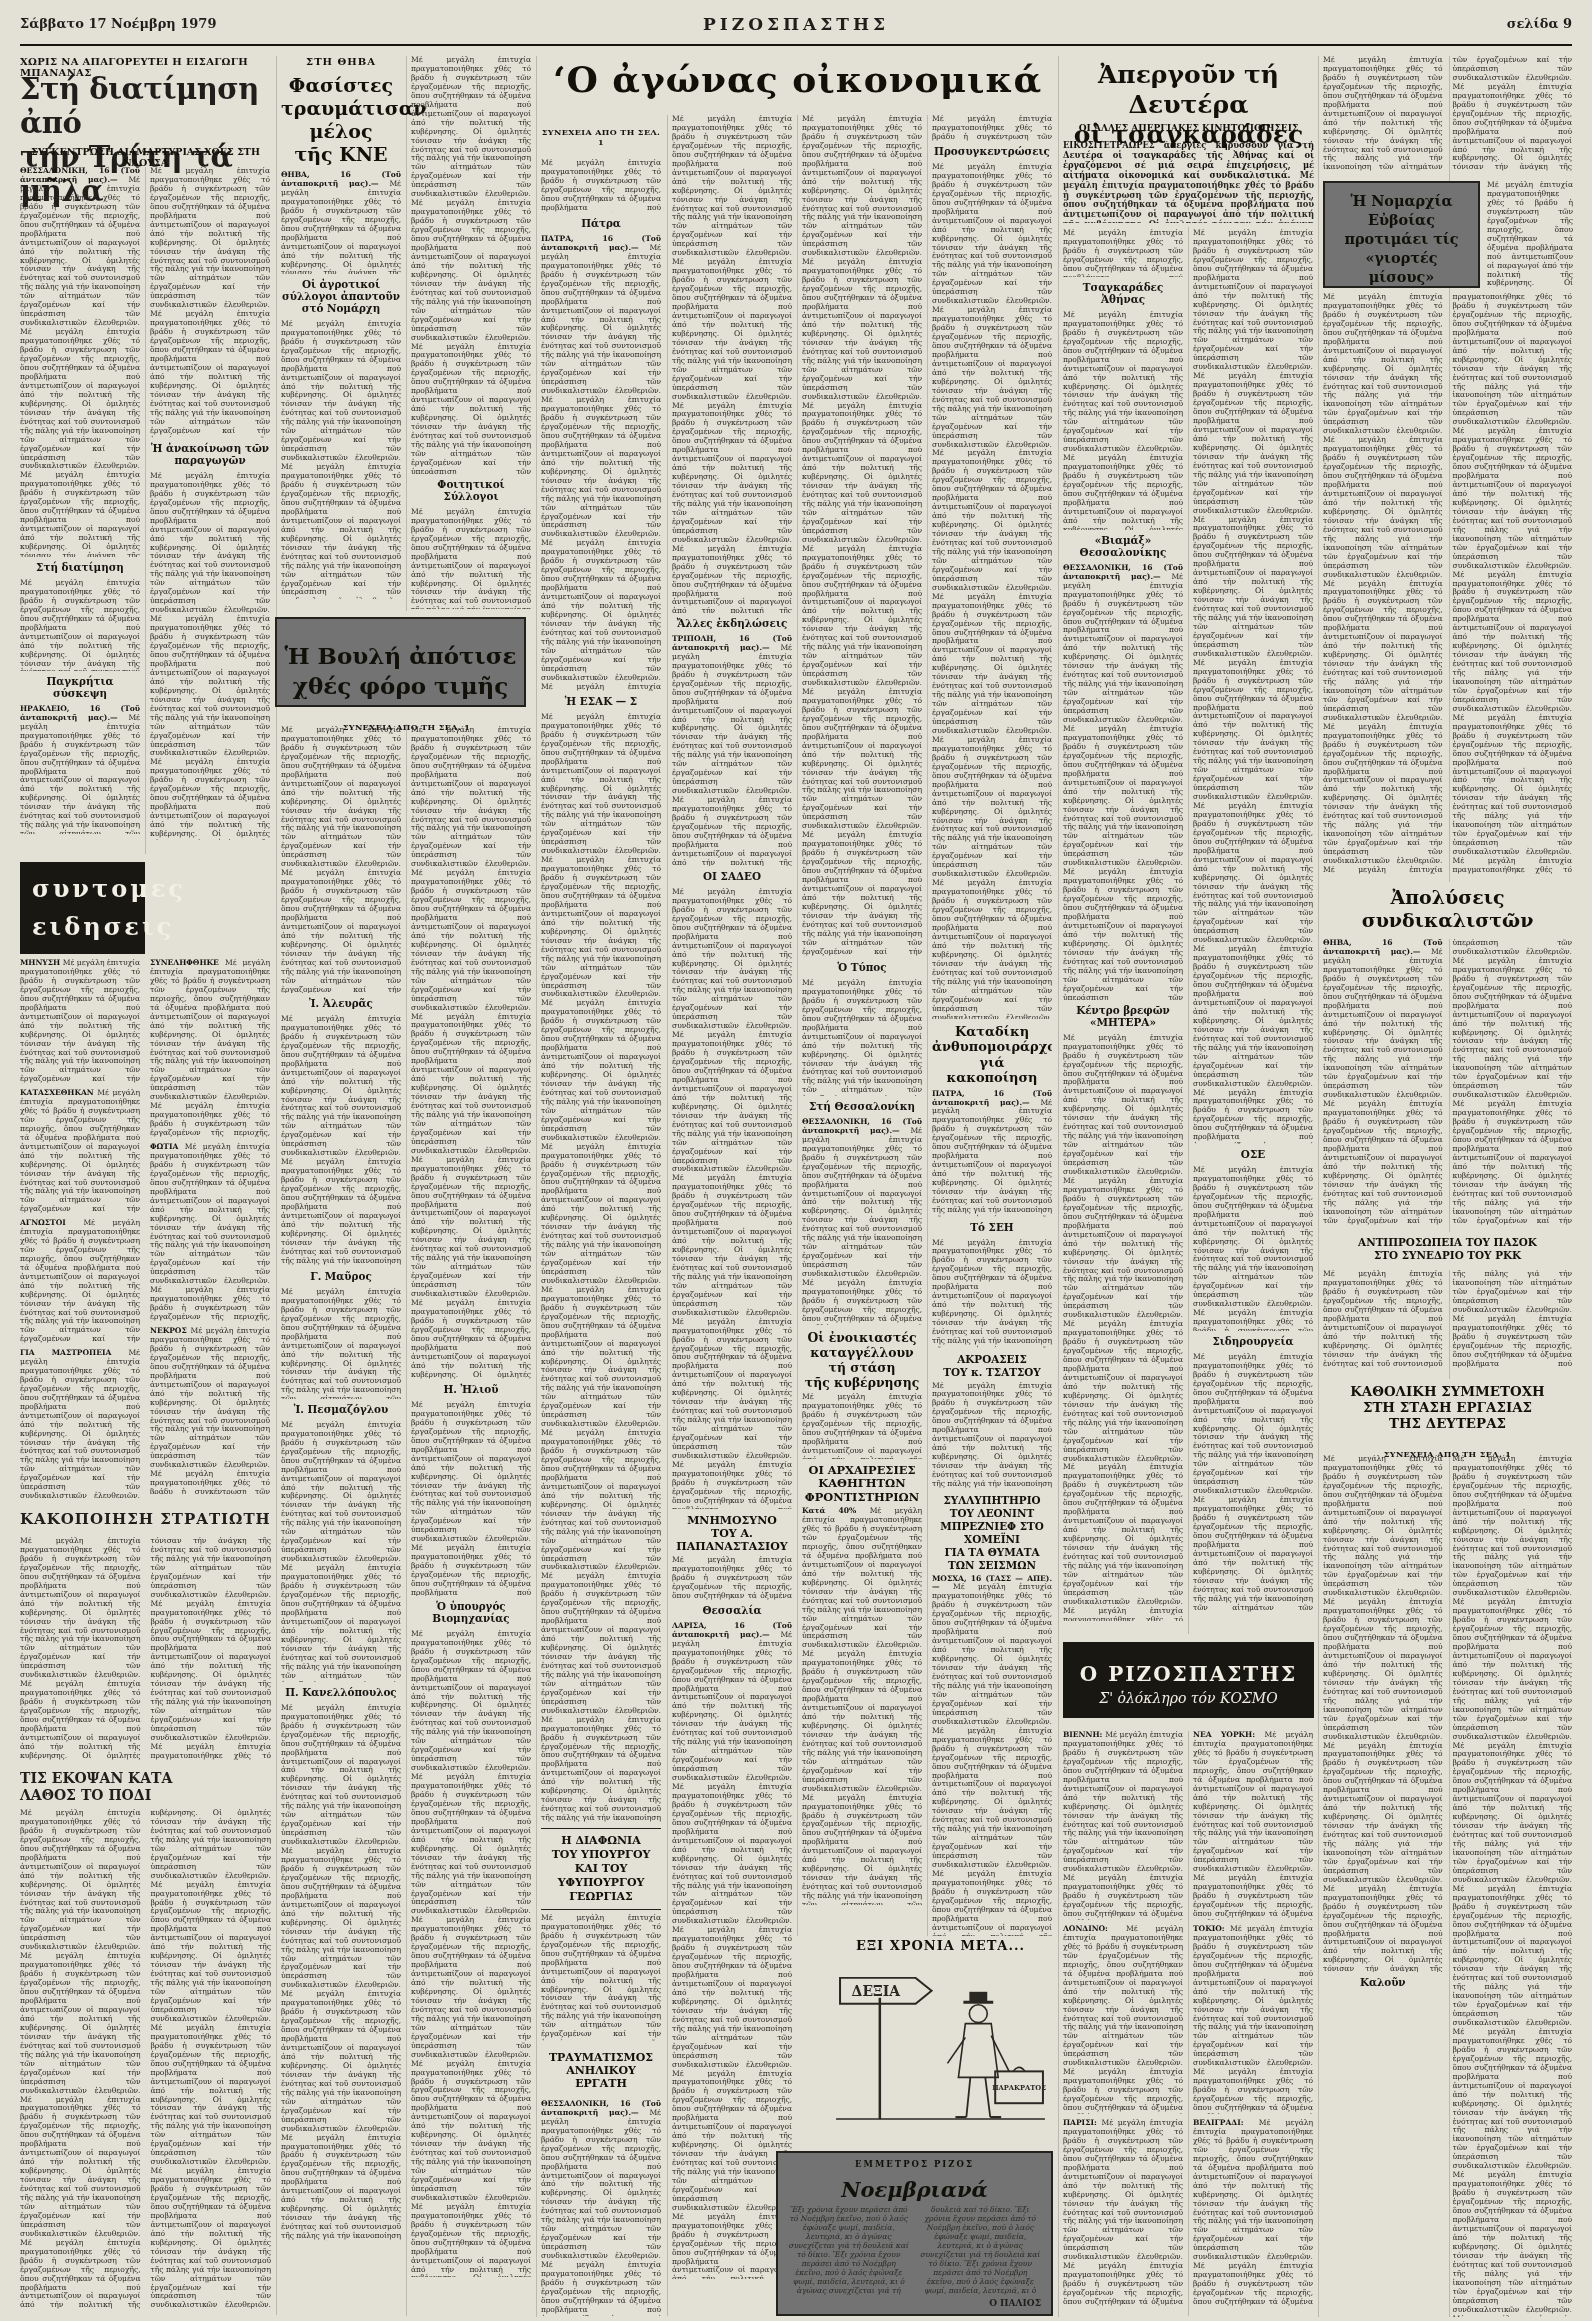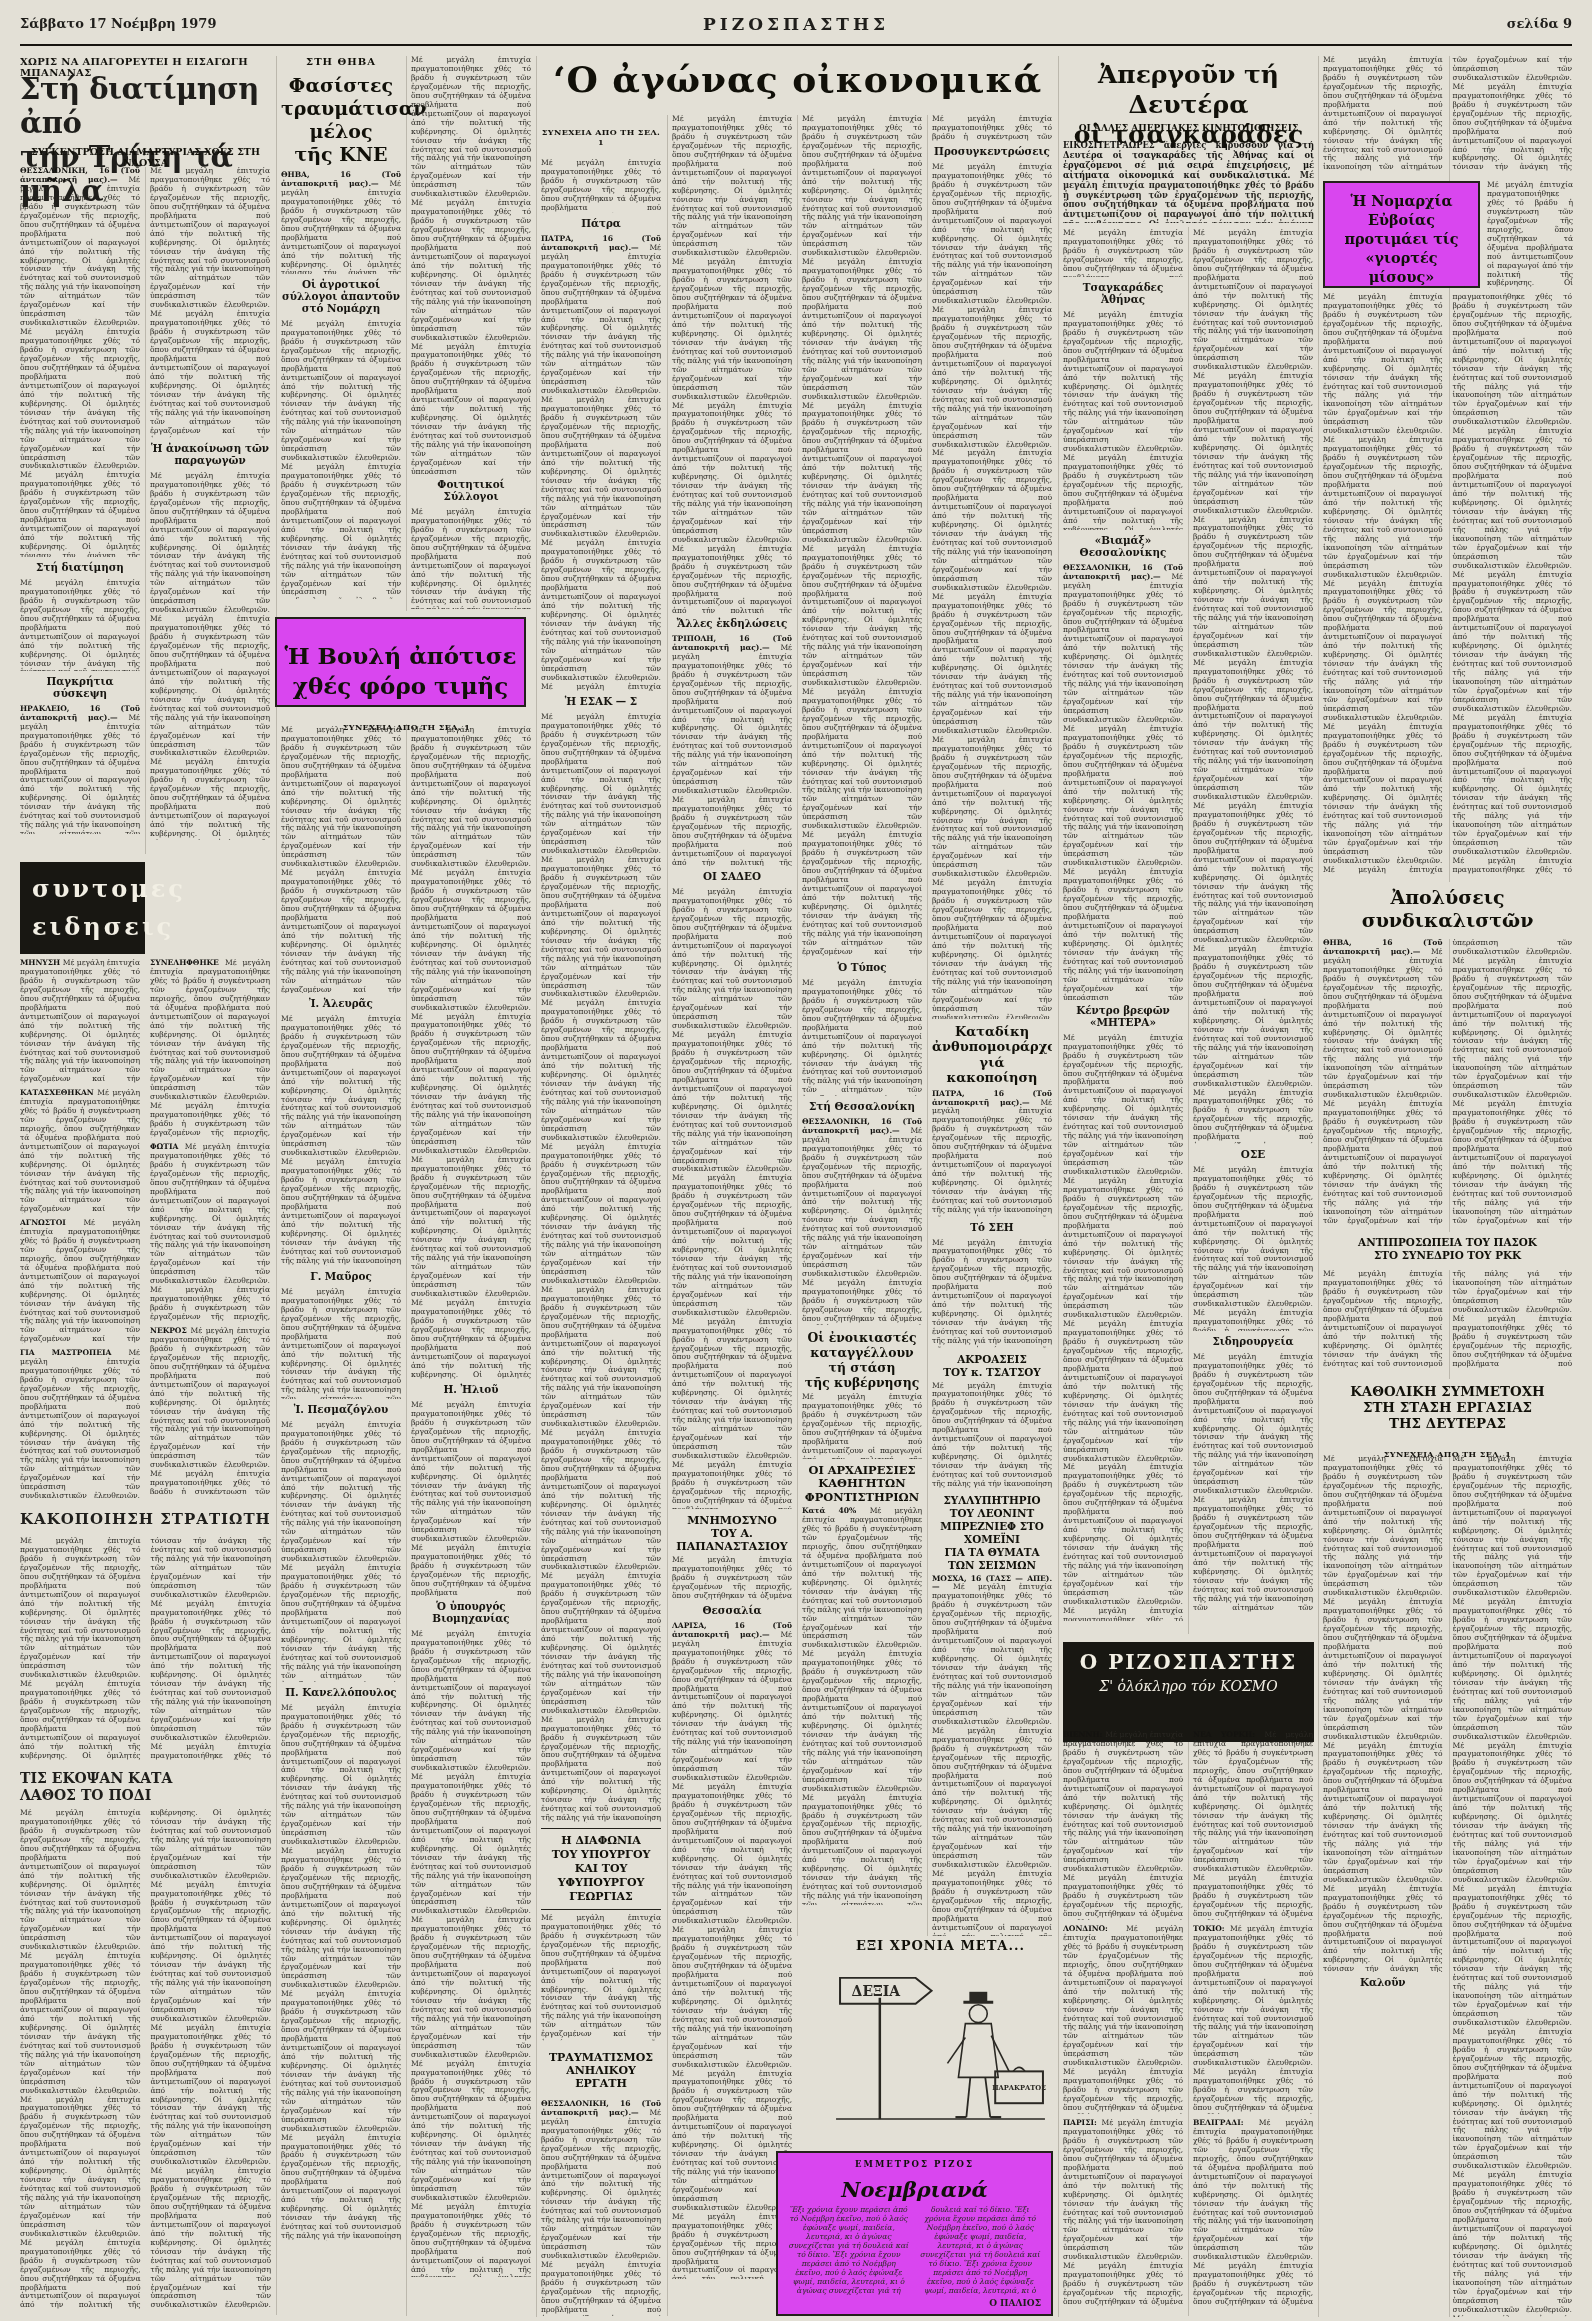--- a/index.html
+++ b/index.html
@@ -11,21 +11,21 @@
   .fill b{font-weight:bold;color:#141310}
   .col{position:absolute;overflow:hidden}
   .col .fill{margin-bottom:5px}
   .cols2{column-count:2;column-gap:10px}
   .sub{font-size:10.4px;font-weight:bold;text-align:center;margin:5px 0;line-height:1.15;color:#16140f}
   .contlbl{font-size:8px;font-weight:bold;text-align:center;letter-spacing:0.4px;margin:12px 0;color:#16140f}
   .sechead{font-weight:bold;text-align:center;line-height:1.2;color:#111009}
   .kicker{font-size:10px;font-weight:bold;letter-spacing:0.3px;color:#14130e}
   .vrule{position:absolute;width:1px;background:#bcb8ad}
   .blackbox{background:#181712;color:#f2efe4}
-  .boxed{border:2px solid #23211b;background:#d946ef}
+  .boxed{border:2px solid #23211b;background:#737373}
   .ital{font-style:italic}
 </style>
 </head>
 <body>
 
 <div id="page">
 
   <div class="abs" style="left:20px;top:16px;width:318px;font-size:13px;font-weight:bold">Σάββατο 17 Νοέμβρη 1979</div>
   <div class="abs" style="left:50%;top:14px;transform:translateX(-50%);font-size:17px;font-weight:bold;letter-spacing:4px">ΡΙΖΟΣΠΑΣΤΗΣ</div>
   <div class="abs" style="left:1254px;top:16px;width:318px;text-align:right;font-size:13px;font-weight:bold">σελίδα 9</div>
@@ -270,21 +270,21 @@
     <p class="fill" style="height:587px"><span>Μέ μεγάλη ἐπιτυχία πραγματοποιήθηκε χθές τό βράδυ ἡ συγκέντρωση τῶν ἐργαζομένων τῆς περιοχῆς, ὅπου συζητήθηκαν τά ὀξυμένα προβλήματα πού ἀντιμετωπίζουν οἱ παραγωγοί ἀπό τήν πολιτική τῆς κυβέρνησης. Οἱ ὁμιλητές τόνισαν τήν ἀνάγκη τῆς ἑνότητας καί τοῦ συντονισμοῦ τῆς πάλης γιά τήν ἱκανοποίηση τῶν αἰτημάτων τῶν ἐργαζομένων καί τήν ὑπεράσπιση τῶν συνδικαλιστικῶν ἐλευθεριῶν. Μέ μεγάλη ἐπιτυχία πραγματοποιήθηκε χθές τό βράδυ ἡ συγκέντρωση τῶν ἐργαζομένων τῆς περιοχῆς, ὅπου συζητήθηκαν τά ὀξυμένα προβλήματα πού ἀντιμετωπίζουν οἱ παραγωγοί ἀπό τήν πολιτική τῆς κυβέρνησης. Οἱ ὁμιλητές τόνισαν τήν ἀνάγκη τῆς ἑνότητας καί τοῦ συντονισμοῦ τῆς πάλης γιά τήν ἱκανοποίηση τῶν αἰτημάτων τῶν ἐργαζομένων καί τήν ὑπεράσπιση τῶν συνδικαλιστικῶν ἐλευθεριῶν. Μέ μεγάλη ἐπιτυχία πραγματοποιήθηκε χθές τό βράδυ ἡ συγκέντρωση τῶν ἐργαζομένων τῆς περιοχῆς, ὅπου συζητήθηκαν τά ὀξυμένα προβλήματα πού ἀντιμετωπίζουν οἱ παραγωγοί ἀπό τήν πολιτική τῆς κυβέρνησης. Οἱ ὁμιλητές τόνισαν τήν ἀνάγκη τῆς ἑνότητας καί τοῦ συντονισμοῦ τῆς πάλης γιά τήν ἱκανοποίηση τῶν αἰτημάτων τῶν ἐργαζομένων καί τήν ὑπεράσπιση τῶν συνδικαλιστικῶν ἐλευθεριῶν. Μέ μεγάλη ἐπιτυχία πραγματοποιήθηκε χθές τό βράδυ ἡ συγκέντρωση τῶν ἐργαζομένων τῆς περιοχῆς, ὅπου συζητήθηκαν τά ὀξυμένα προβλήματα πού ἀντιμετωπίζουν οἱ παραγωγοί ἀπό τήν πολιτική τῆς κυβέρνησης. Οἱ ὁμιλητές τόνισαν τήν ἀνάγκη τῆς ἑνότητας καί τοῦ συντονισμοῦ τῆς πάλης γιά τήν ἱκανοποίηση τῶν αἰτημάτων τῶν ἐργαζομένων καί τήν ὑπεράσπιση τῶν συνδικαλιστικῶν ἐλευθεριῶν. Μέ μεγάλη ἐπιτυχία πραγματοποιήθηκε χθές τό βράδυ ἡ συγκέντρωση τῶν ἐργαζομένων τῆς περιοχῆς, ὅπου συζητήθηκαν τά ὀξυμένα προβλήματα πού ἀντιμετωπίζουν οἱ παραγωγοί ἀπό τήν πολιτική τῆς κυβέρνησης. Οἱ ὁμιλητές τόνισαν τήν ἀνάγκη τῆς ἑνότητας καί τοῦ συντονισμοῦ τῆς πάλης γιά τήν ἱκανοποίηση τῶν αἰτημάτων τῶν ἐργαζομένων καί τήν ὑπεράσπιση τῶν συνδικαλιστικῶν ἐλευθεριῶν. </span></p>
   </div>
   <div class="col" style="left:1193px;top:229px;width:120px;height:1405px">
     <p class="fill" style="height:915px"><span>Μέ μεγάλη ἐπιτυχία πραγματοποιήθηκε χθές τό βράδυ ἡ συγκέντρωση τῶν ἐργαζομένων τῆς περιοχῆς, ὅπου συζητήθηκαν τά ὀξυμένα προβλήματα πού ἀντιμετωπίζουν οἱ παραγωγοί ἀπό τήν πολιτική τῆς κυβέρνησης. Οἱ ὁμιλητές τόνισαν τήν ἀνάγκη τῆς ἑνότητας καί τοῦ συντονισμοῦ τῆς πάλης γιά τήν ἱκανοποίηση τῶν αἰτημάτων τῶν ἐργαζομένων καί τήν ὑπεράσπιση τῶν συνδικαλιστικῶν ἐλευθεριῶν. Μέ μεγάλη ἐπιτυχία πραγματοποιήθηκε χθές τό βράδυ ἡ συγκέντρωση τῶν ἐργαζομένων τῆς περιοχῆς, ὅπου συζητήθηκαν τά ὀξυμένα προβλήματα πού ἀντιμετωπίζουν οἱ παραγωγοί ἀπό τήν πολιτική τῆς κυβέρνησης. Οἱ ὁμιλητές τόνισαν τήν ἀνάγκη τῆς ἑνότητας καί τοῦ συντονισμοῦ τῆς πάλης γιά τήν ἱκανοποίηση τῶν αἰτημάτων τῶν ἐργαζομένων καί τήν ὑπεράσπιση τῶν συνδικαλιστικῶν ἐλευθεριῶν. Μέ μεγάλη ἐπιτυχία πραγματοποιήθηκε χθές τό βράδυ ἡ συγκέντρωση τῶν ἐργαζομένων τῆς περιοχῆς, ὅπου συζητήθηκαν τά ὀξυμένα προβλήματα πού ἀντιμετωπίζουν οἱ παραγωγοί ἀπό τήν πολιτική τῆς κυβέρνησης. Οἱ ὁμιλητές τόνισαν τήν ἀνάγκη τῆς ἑνότητας καί τοῦ συντονισμοῦ τῆς πάλης γιά τήν ἱκανοποίηση τῶν αἰτημάτων τῶν ἐργαζομένων καί τήν ὑπεράσπιση τῶν συνδικαλιστικῶν ἐλευθεριῶν. Μέ μεγάλη ἐπιτυχία πραγματοποιήθηκε χθές τό βράδυ ἡ συγκέντρωση τῶν ἐργαζομένων τῆς περιοχῆς, ὅπου συζητήθηκαν τά ὀξυμένα προβλήματα πού ἀντιμετωπίζουν οἱ παραγωγοί ἀπό τήν πολιτική τῆς κυβέρνησης. Οἱ ὁμιλητές τόνισαν τήν ἀνάγκη τῆς ἑνότητας καί τοῦ συντονισμοῦ τῆς πάλης γιά τήν ἱκανοποίηση τῶν αἰτημάτων τῶν ἐργαζομένων καί τήν ὑπεράσπιση τῶν συνδικαλιστικῶν ἐλευθεριῶν. Μέ μεγάλη ἐπιτυχία πραγματοποιήθηκε χθές τό βράδυ ἡ συγκέντρωση τῶν ἐργαζομένων τῆς περιοχῆς, ὅπου συζητήθηκαν τά ὀξυμένα προβλήματα πού ἀντιμετωπίζουν οἱ παραγωγοί ἀπό τήν πολιτική τῆς κυβέρνησης. Οἱ ὁμιλητές τόνισαν τήν ἀνάγκη τῆς ἑνότητας καί τοῦ συντονισμοῦ τῆς πάλης γιά τήν ἱκανοποίηση τῶν αἰτημάτων τῶν ἐργαζομένων καί τήν ὑπεράσπιση τῶν συνδικαλιστικῶν ἐλευθεριῶν. Μέ μεγάλη ἐπιτυχία πραγματοποιήθηκε χθές τό βράδυ ἡ συγκέντρωση τῶν ἐργαζομένων τῆς περιοχῆς, ὅπου συζητήθηκαν τά ὀξυμένα προβλήματα πού ἀντιμετωπίζουν οἱ παραγωγοί ἀπό τήν πολιτική τῆς κυβέρνησης. Οἱ ὁμιλητές τόνισαν τήν ἀνάγκη τῆς ἑνότητας καί τοῦ συντονισμοῦ τῆς πάλης γιά τήν ἱκανοποίηση τῶν αἰτημάτων τῶν ἐργαζομένων καί τήν ὑπεράσπιση τῶν συνδικαλιστικῶν ἐλευθεριῶν. Μέ μεγάλη ἐπιτυχία πραγματοποιήθηκε χθές τό βράδυ ἡ συγκέντρωση τῶν ἐργαζομένων τῆς περιοχῆς, ὅπου συζητήθηκαν τά ὀξυμένα προβλήματα πού ἀντιμετωπίζουν οἱ παραγωγοί ἀπό τήν πολιτική τῆς κυβέρνησης. Οἱ ὁμιλητές τόνισαν τήν ἀνάγκη τῆς ἑνότητας καί τοῦ συντονισμοῦ τῆς πάλης γιά τήν ἱκανοποίηση τῶν αἰτημάτων τῶν ἐργαζομένων καί τήν ὑπεράσπιση τῶν συνδικαλιστικῶν ἐλευθεριῶν. </span></p>
     <div class="sub">ΟΣΕ</div>
     <p class="fill" style="height:165px"><span>Μέ μεγάλη ἐπιτυχία πραγματοποιήθηκε χθές τό βράδυ ἡ συγκέντρωση τῶν ἐργαζομένων τῆς περιοχῆς, ὅπου συζητήθηκαν τά ὀξυμένα προβλήματα πού ἀντιμετωπίζουν οἱ παραγωγοί ἀπό τήν πολιτική τῆς κυβέρνησης. Οἱ ὁμιλητές τόνισαν τήν ἀνάγκη τῆς ἑνότητας καί τοῦ συντονισμοῦ τῆς πάλης γιά τήν ἱκανοποίηση τῶν αἰτημάτων τῶν ἐργαζομένων καί τήν ὑπεράσπιση τῶν συνδικαλιστικῶν ἐλευθεριῶν. Μέ μεγάλη ἐπιτυχία πραγματοποιήθηκε χθές τό βράδυ ἡ συγκέντρωση τῶν ἐργαζομένων τῆς περιοχῆς, ὅπου συζητήθηκαν τά ὀξυμένα προβλήματα πού ἀντιμετωπίζουν οἱ παραγωγοί ἀπό τήν πολιτική τῆς κυβέρνησης. Οἱ ὁμιλητές τόνισαν τήν ἀνάγκη τῆς ἑνότητας καί τοῦ συντονισμοῦ τῆς πάλης γιά τήν ἱκανοποίηση τῶν αἰτημάτων τῶν ἐργαζομένων καί τήν ὑπεράσπιση τῶν συνδικαλιστικῶν ἐλευθεριῶν. </span></p>
     <div class="sub">Σιδηρουργεία</div>
     <p class="fill" style="height:259px"><span>Μέ μεγάλη ἐπιτυχία πραγματοποιήθηκε χθές τό βράδυ ἡ συγκέντρωση τῶν ἐργαζομένων τῆς περιοχῆς, ὅπου συζητήθηκαν τά ὀξυμένα προβλήματα πού ἀντιμετωπίζουν οἱ παραγωγοί ἀπό τήν πολιτική τῆς κυβέρνησης. Οἱ ὁμιλητές τόνισαν τήν ἀνάγκη τῆς ἑνότητας καί τοῦ συντονισμοῦ τῆς πάλης γιά τήν ἱκανοποίηση τῶν αἰτημάτων τῶν ἐργαζομένων καί τήν ὑπεράσπιση τῶν συνδικαλιστικῶν ἐλευθεριῶν. Μέ μεγάλη ἐπιτυχία πραγματοποιήθηκε χθές τό βράδυ ἡ συγκέντρωση τῶν ἐργαζομένων τῆς περιοχῆς, ὅπου συζητήθηκαν τά ὀξυμένα προβλήματα πού ἀντιμετωπίζουν οἱ παραγωγοί ἀπό τήν πολιτική τῆς κυβέρνησης. Οἱ ὁμιλητές τόνισαν τήν ἀνάγκη τῆς ἑνότητας καί τοῦ συντονισμοῦ τῆς πάλης γιά τήν ἱκανοποίηση τῶν αἰτημάτων τῶν ἐργαζομένων καί τήν ὑπεράσπιση τῶν συνδικαλιστικῶν ἐλευθεριῶν. </span></p>
   </div>
 
-  <div class="abs blackbox" style="left:1063px;top:1642px;width:251px;height:100px;text-align:center;padding-top:8px">
+  <div class="abs blackbox" style="left:1063px;top:1642px;width:251px;height:76px;text-align:center;padding-top:20px">
     <div style="font-size:20px;font-weight:bold;letter-spacing:2px">Ο ΡΙΖΟΣΠΑΣΤΗΣ</div>
     <div class="ital" style="font-size:14px;margin-top:4px">Σ' ὁλόκληρο τόν ΚΟΣΜΟ</div>
   </div>
   <div class="col" style="left:1063px;top:1731px;width:120px;height:585px">
     <p class="fill" style="height:189px"><b>ΒΙΕΝΝΗ: </b><span>Μέ μεγάλη ἐπιτυχία πραγματοποιήθηκε χθές τό βράδυ ἡ συγκέντρωση τῶν ἐργαζομένων τῆς περιοχῆς, ὅπου συζητήθηκαν τά ὀξυμένα προβλήματα πού ἀντιμετωπίζουν οἱ παραγωγοί ἀπό τήν πολιτική τῆς κυβέρνησης. Οἱ ὁμιλητές τόνισαν τήν ἀνάγκη τῆς ἑνότητας καί τοῦ συντονισμοῦ τῆς πάλης γιά τήν ἱκανοποίηση τῶν αἰτημάτων τῶν ἐργαζομένων καί τήν ὑπεράσπιση τῶν συνδικαλιστικῶν ἐλευθεριῶν. Μέ μεγάλη ἐπιτυχία πραγματοποιήθηκε χθές τό βράδυ ἡ συγκέντρωση τῶν ἐργαζομένων τῆς περιοχῆς, ὅπου συζητήθηκαν τά ὀξυμένα προβλήματα πού ἀντιμετωπίζουν οἱ παραγωγοί ἀπό τήν πολιτική τῆς κυβέρνησης. Οἱ ὁμιλητές τόνισαν τήν ἀνάγκη τῆς ἑνότητας καί τοῦ συντονισμοῦ τῆς πάλης γιά τήν ἱκανοποίηση τῶν αἰτημάτων τῶν ἐργαζομένων καί τήν ὑπεράσπιση τῶν συνδικαλιστικῶν ἐλευθεριῶν. </span></p>
     <p class="fill" style="height:189px"><b>ΛΟΝΔΙΝΟ: </b><span>Μέ μεγάλη ἐπιτυχία πραγματοποιήθηκε χθές τό βράδυ ἡ συγκέντρωση τῶν ἐργαζομένων τῆς περιοχῆς, ὅπου συζητήθηκαν τά ὀξυμένα προβλήματα πού ἀντιμετωπίζουν οἱ παραγωγοί ἀπό τήν πολιτική τῆς κυβέρνησης. Οἱ ὁμιλητές τόνισαν τήν ἀνάγκη τῆς ἑνότητας καί τοῦ συντονισμοῦ τῆς πάλης γιά τήν ἱκανοποίηση τῶν αἰτημάτων τῶν ἐργαζομένων καί τήν ὑπεράσπιση τῶν συνδικαλιστικῶν ἐλευθεριῶν. Μέ μεγάλη ἐπιτυχία πραγματοποιήθηκε χθές τό βράδυ ἡ συγκέντρωση τῶν ἐργαζομένων τῆς περιοχῆς, ὅπου συζητήθηκαν τά ὀξυμένα προβλήματα πού ἀντιμετωπίζουν οἱ παραγωγοί ἀπό τήν πολιτική τῆς κυβέρνησης. Οἱ ὁμιλητές τόνισαν τήν ἀνάγκη τῆς ἑνότητας καί τοῦ συντονισμοῦ τῆς πάλης γιά τήν ἱκανοποίηση τῶν αἰτημάτων τῶν ἐργαζομένων καί τήν ὑπεράσπιση τῶν συνδικαλιστικῶν ἐλευθεριῶν. </span></p>
     <p class="fill" style="height:187px"><b>ΠΑΡΙΣΙ: </b><span>Μέ μεγάλη ἐπιτυχία πραγματοποιήθηκε χθές τό βράδυ ἡ συγκέντρωση τῶν ἐργαζομένων τῆς περιοχῆς, ὅπου συζητήθηκαν τά ὀξυμένα προβλήματα πού ἀντιμετωπίζουν οἱ παραγωγοί ἀπό τήν πολιτική τῆς κυβέρνησης. Οἱ ὁμιλητές τόνισαν τήν ἀνάγκη τῆς ἑνότητας καί τοῦ συντονισμοῦ τῆς πάλης γιά τήν ἱκανοποίηση τῶν αἰτημάτων τῶν ἐργαζομένων καί τήν ὑπεράσπιση τῶν συνδικαλιστικῶν ἐλευθεριῶν. Μέ μεγάλη ἐπιτυχία πραγματοποιήθηκε χθές τό βράδυ ἡ συγκέντρωση τῶν ἐργαζομένων τῆς περιοχῆς, ὅπου συζητήθηκαν τά ὀξυμένα προβλήματα πού ἀντιμετωπίζουν οἱ παραγωγοί ἀπό τήν πολιτική τῆς κυβέρνησης. Οἱ ὁμιλητές τόνισαν τήν ἀνάγκη τῆς ἑνότητας καί τοῦ συντονισμοῦ τῆς πάλης γιά τήν ἱκανοποίηση τῶν αἰτημάτων τῶν ἐργαζομένων καί τήν ὑπεράσπιση τῶν συνδικαλιστικῶν ἐλευθεριῶν. </span></p>
   </div>
   <div class="col" style="left:1193px;top:1731px;width:120px;height:585px">
     <p class="fill" style="height:189px"><b>ΝΕΑ ΥΟΡΚΗ: </b><span>Μέ μεγάλη ἐπιτυχία πραγματοποιήθηκε χθές τό βράδυ ἡ συγκέντρωση τῶν ἐργαζομένων τῆς περιοχῆς, ὅπου συζητήθηκαν τά ὀξυμένα προβλήματα πού ἀντιμετωπίζουν οἱ παραγωγοί ἀπό τήν πολιτική τῆς κυβέρνησης. Οἱ ὁμιλητές τόνισαν τήν ἀνάγκη τῆς ἑνότητας καί τοῦ συντονισμοῦ τῆς πάλης γιά τήν ἱκανοποίηση τῶν αἰτημάτων τῶν ἐργαζομένων καί τήν ὑπεράσπιση τῶν συνδικαλιστικῶν ἐλευθεριῶν. Μέ μεγάλη ἐπιτυχία πραγματοποιήθηκε χθές τό βράδυ ἡ συγκέντρωση τῶν ἐργαζομένων τῆς περιοχῆς, ὅπου συζητήθηκαν τά ὀξυμένα προβλήματα πού ἀντιμετωπίζουν οἱ παραγωγοί ἀπό τήν πολιτική τῆς κυβέρνησης. Οἱ ὁμιλητές τόνισαν τήν ἀνάγκη τῆς ἑνότητας καί τοῦ συντονισμοῦ τῆς πάλης γιά τήν ἱκανοποίηση τῶν αἰτημάτων τῶν ἐργαζομένων καί τήν ὑπεράσπιση τῶν συνδικαλιστικῶν ἐλευθεριῶν. </span></p>

